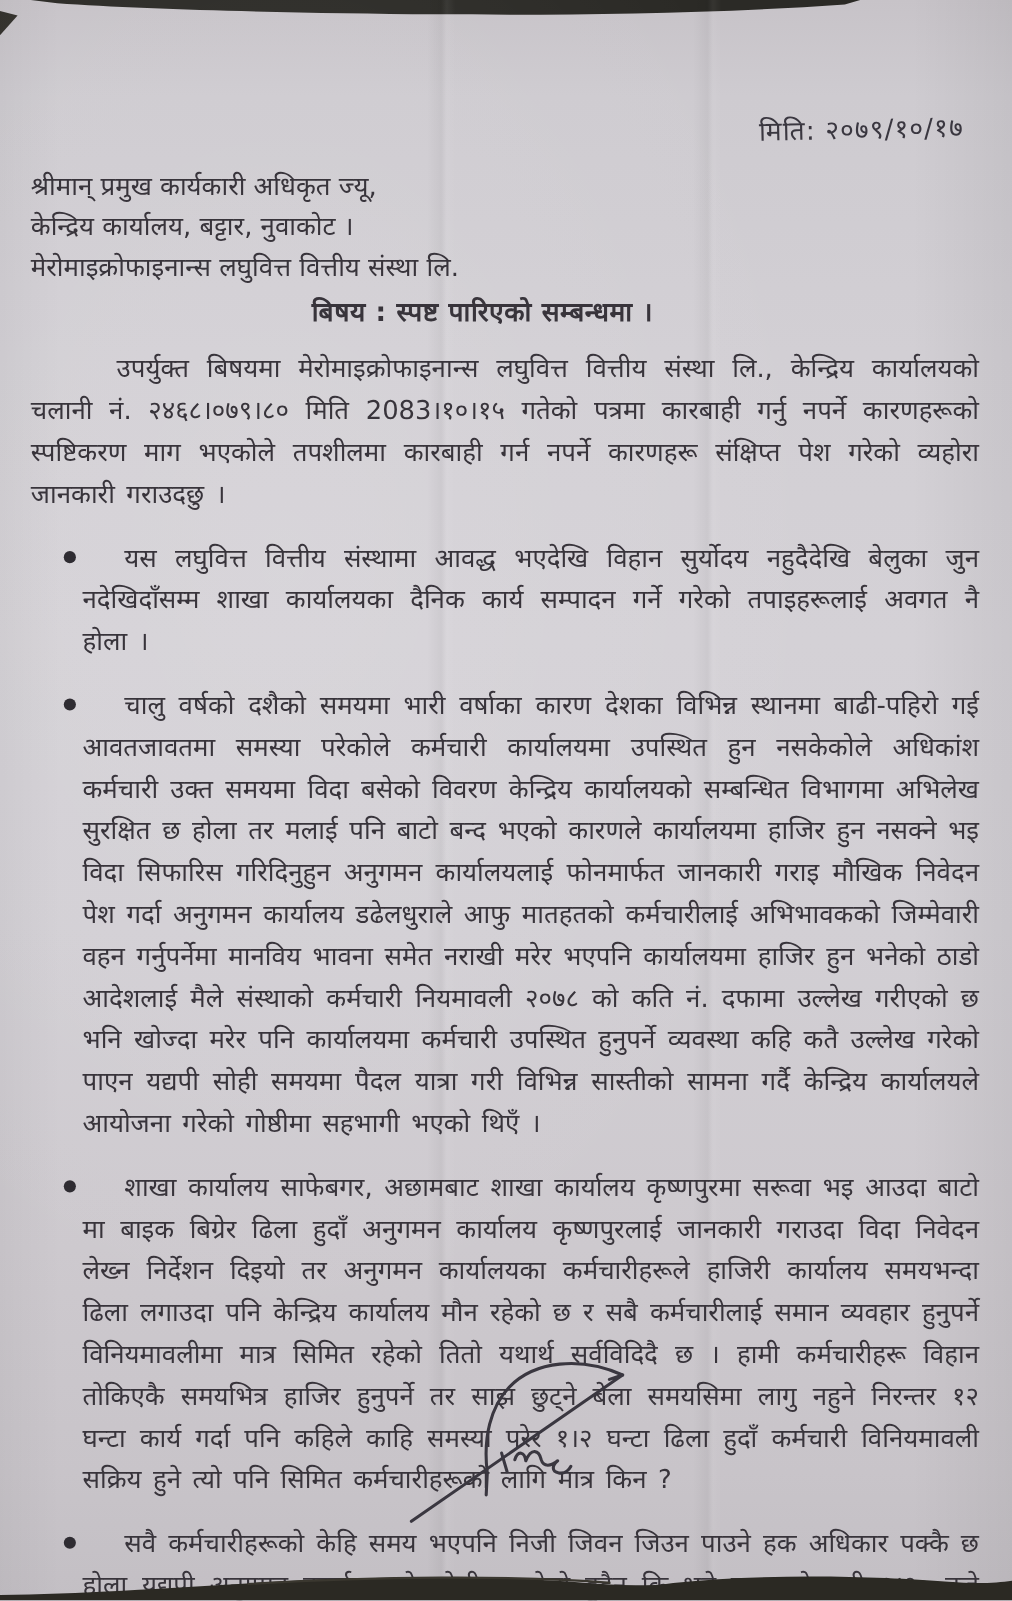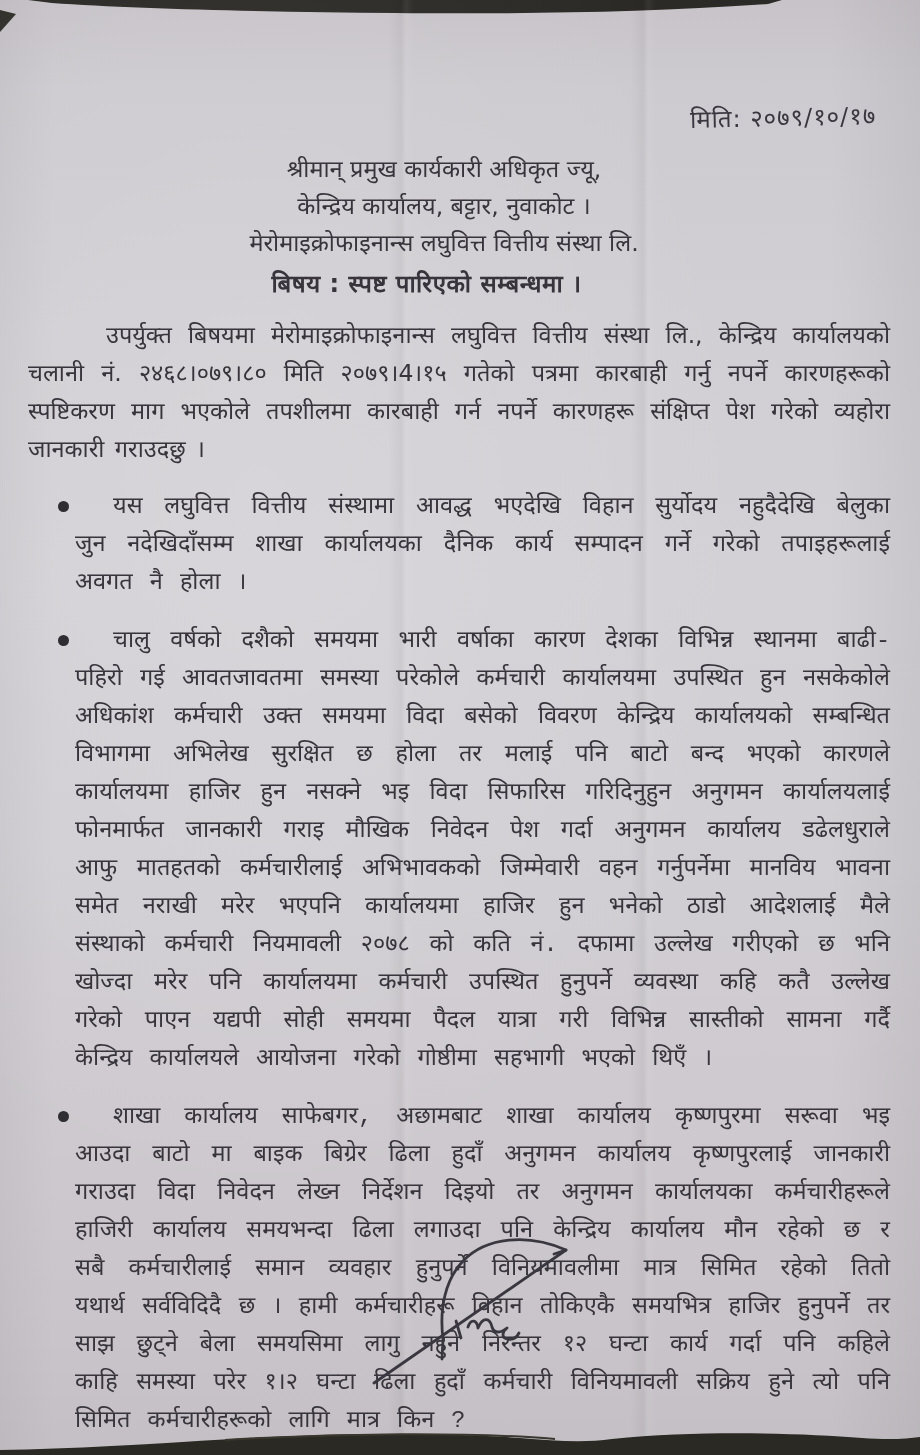--- a/index.html
+++ b/index.html
@@ -31,44 +31,43 @@
   .edge-top { position: absolute; top: 0; left: 0; }
   .edge-notch { position: absolute; top: 8px; left: 0; }
   .edge-bottom { position: absolute; bottom: 0; left: 0; }
 
   .date-line {
     position: absolute; top: 100px; right: 44px;
     font-size: 24px; letter-spacing: 1px;
     transform: rotate(-1.2deg);
     color: #3a3740;
   }
-  .address-block { position: absolute; top: 151px; left: 28px; right: 60px; text-align: center; }
+  .address-block { position: absolute; top: 151px; left: 28px; right: 60px; }
   .address-line { font-size: 23.5px; line-height: 37px; }
 
   .subject-line {
-    position: absolute; top: 266px; left: 0; width: 853px;
+    position: absolute; top: 266px; left: 12px; width: 853px;
     text-align: center; font-weight: bold; font-size: 24px;
     letter-spacing: 0.5px;
   }
 
   .letter-body { position: absolute; top: 316px; left: 28px; right: 30px; }
   .salutation { font-size: 23.5px; line-height: 38px; margin: 0 0 0 0; }
   .opening {
     margin: 0 0 0 0;
     font-size: 23.5px; line-height: 38px;
     text-align: justify; text-indent: 78px;
     word-spacing: 3px;
   }
   .bullet {
     position: relative;
     margin: 20px 0 0 47px;
     font-size: 23.5px; line-height: 38px;
     text-align: justify; text-indent: 38px;
     word-spacing: 3px;
-    font-family: Liberation Mono, monospace;
   }
   .bullet::before {
     content: "";
     position: absolute; left: -17px; top: 13px;
     width: 11px; height: 11px; border-radius: 50%;
     background: #2f2c32;
   }
   .signature { position: absolute; left: 368px; top: 1233px; }
 </style>
 </head>
@@ -91,21 +90,21 @@
 
   <div class="address-block">
     <div class="address-line">श्रीमान् प्रमुख कार्यकारी अधिकृत ज्यू,</div>
     <div class="address-line">केन्द्रिय कार्यालय, बट्टार, नुवाकोट ।</div>
     <div class="address-line">मेरोमाइक्रोफाइनान्स लघुवित्त वित्तीय संस्था लि.</div>
   </div>
 
   <div class="subject-line">बिषय : स्पष्ट पारिएको सम्बन्धमा ।</div>
 
   <div class="letter-body">
-    <p class="opening">उपर्युक्त बिषयमा मेरोमाइक्रोफाइनान्स लघुवित्त वित्तीय संस्था लि., केन्द्रिय कार्यालयको चलानी नं. २४६८।०७९।८० मिति २०७९।4।१५ गतेको पत्रमा कारबाही गर्नु नपर्ने कारणहरूको स्पष्टिकरण माग भएकोले तपशीलमा कारबाही गर्न नपर्ने कारणहरू संक्षिप्त पेश गरेको व्यहोरा जानकारी गराउदछु ।</p>
+    <p class="opening">उपर्युक्त बिषयमा मेरोमाइक्रोफाइनान्स लघुवित्त वित्तीय संस्था लि., केन्द्रिय कार्यालयको चलानी नं. २४६८।०७९।८० मिति 2083।१०।१५ गतेको पत्रमा कारबाही गर्नु नपर्ने कारणहरूको स्पष्टिकरण माग भएकोले तपशीलमा कारबाही गर्न नपर्ने कारणहरू संक्षिप्त पेश गरेको व्यहोरा जानकारी गराउदछु ।</p>
     <p class="bullet">यस लघुवित्त वित्तीय संस्थामा आवद्ध भएदेखि विहान सुर्योदय नहुदैदेखि बेलुका जुन नदेखिदाँसम्म शाखा कार्यालयका दैनिक कार्य सम्पादन गर्ने गरेको तपाइहरूलाई अवगत नै होला ।</p>
     <p class="bullet">चालु वर्षको दशैको समयमा भारी वर्षाका कारण देशका विभिन्न स्थानमा बाढी-पहिरो गई आवतजावतमा समस्या परेकोले कर्मचारी कार्यालयमा उपस्थित हुन नसकेकोले अधिकांश कर्मचारी उक्त समयमा विदा बसेको विवरण केन्द्रिय कार्यालयको सम्बन्धित विभागमा अभिलेख सुरक्षित छ होला तर मलाई पनि बाटो बन्द भएको कारणले कार्यालयमा हाजिर हुन नसक्ने भइ विदा सिफारिस गरिदिनुहुन अनुगमन कार्यालयलाई फोनमार्फत जानकारी गराइ मौखिक निवेदन पेश गर्दा अनुगमन कार्यालय डढेलधुराले आफु मातहतको कर्मचारीलाई अभिभावकको जिम्मेवारी वहन गर्नुपर्नेमा मानविय भावना समेत नराखी मरेर भएपनि कार्यालयमा हाजिर हुन भनेको ठाडो आदेशलाई मैले संस्थाको कर्मचारी नियमावली २०७८ को कति नं. दफामा उल्लेख गरीएको छ भनि खोज्दा मरेर पनि कार्यालयमा कर्मचारी उपस्थित हुनुपर्ने व्यवस्था कहि कतै उल्लेख गरेको पाएन यद्यपी सोही समयमा पैदल यात्रा गरी विभिन्न सास्तीको सामना गर्दै केन्द्रिय कार्यालयले आयोजना गरेको गोष्ठीमा सहभागी भएको थिएँ ।</p>
     <p class="bullet">शाखा कार्यालय साफेबगर, अछामबाट शाखा कार्यालय कृष्णपुरमा सरूवा भइ आउदा बाटो मा बाइक बिग्रेर ढिला हुदाँ अनुगमन कार्यालय कृष्णपुरलाई जानकारी गराउदा विदा निवेदन लेख्न निर्देशन दिइयो तर अनुगमन कार्यालयका कर्मचारीहरूले हाजिरी कार्यालय समयभन्दा ढिला लगाउदा पनि केन्द्रिय कार्यालय मौन रहेको छ र सबै कर्मचारीलाई समान व्यवहार हुनुपर्ने विनियमावलीमा मात्र सिमित रहेको तितो यथार्थ सर्वविदिदै छ । हामी कर्मचारीहरू विहान तोकिएकै समयभित्र हाजिर हुनुपर्ने तर साझ छुट्ने बेला समयसिमा लागु नहुने निरन्तर १२ घन्टा कार्य गर्दा पनि कहिले काहि समस्या परेर १।२ घन्टा ढिला हुदाँ कर्मचारी विनियमावली सक्रिय हुने त्यो पनि सिमित कर्मचारीहरूको लागि मात्र किन ?</p>
     <p class="bullet">सवै कर्मचारीहरूको केहि समय भएपनि निजी जिवन जिउन पाउने हक अधिकार पक्कै छ होला यद्यपी अनुगमन कार्यालय ले भोली उज्योलो हुदैन कि भन्ने डरत्रासले राती ९।१० बजे सम्म फोन गरेर कुनै सदस्यको किस्ता किन आएन भनेर मानसिक यातना दिने गरेको विवरण टेलिकमको कल डिटेलबाट भेटिएला ।</p>
   </div>
 
   <svg class="signature" width="230" height="152" viewBox="0 0 230 152">
     <g fill="none" stroke="#3a3740" stroke-width="2.8" stroke-linecap="round" stroke-linejoin="round">
       <path d="M6,150 L198,17 L186,21"></path>
       <path d="M198,17 C160,0 118,4 95,28 C78,46 71,74 75,106 L74,126"></path>

